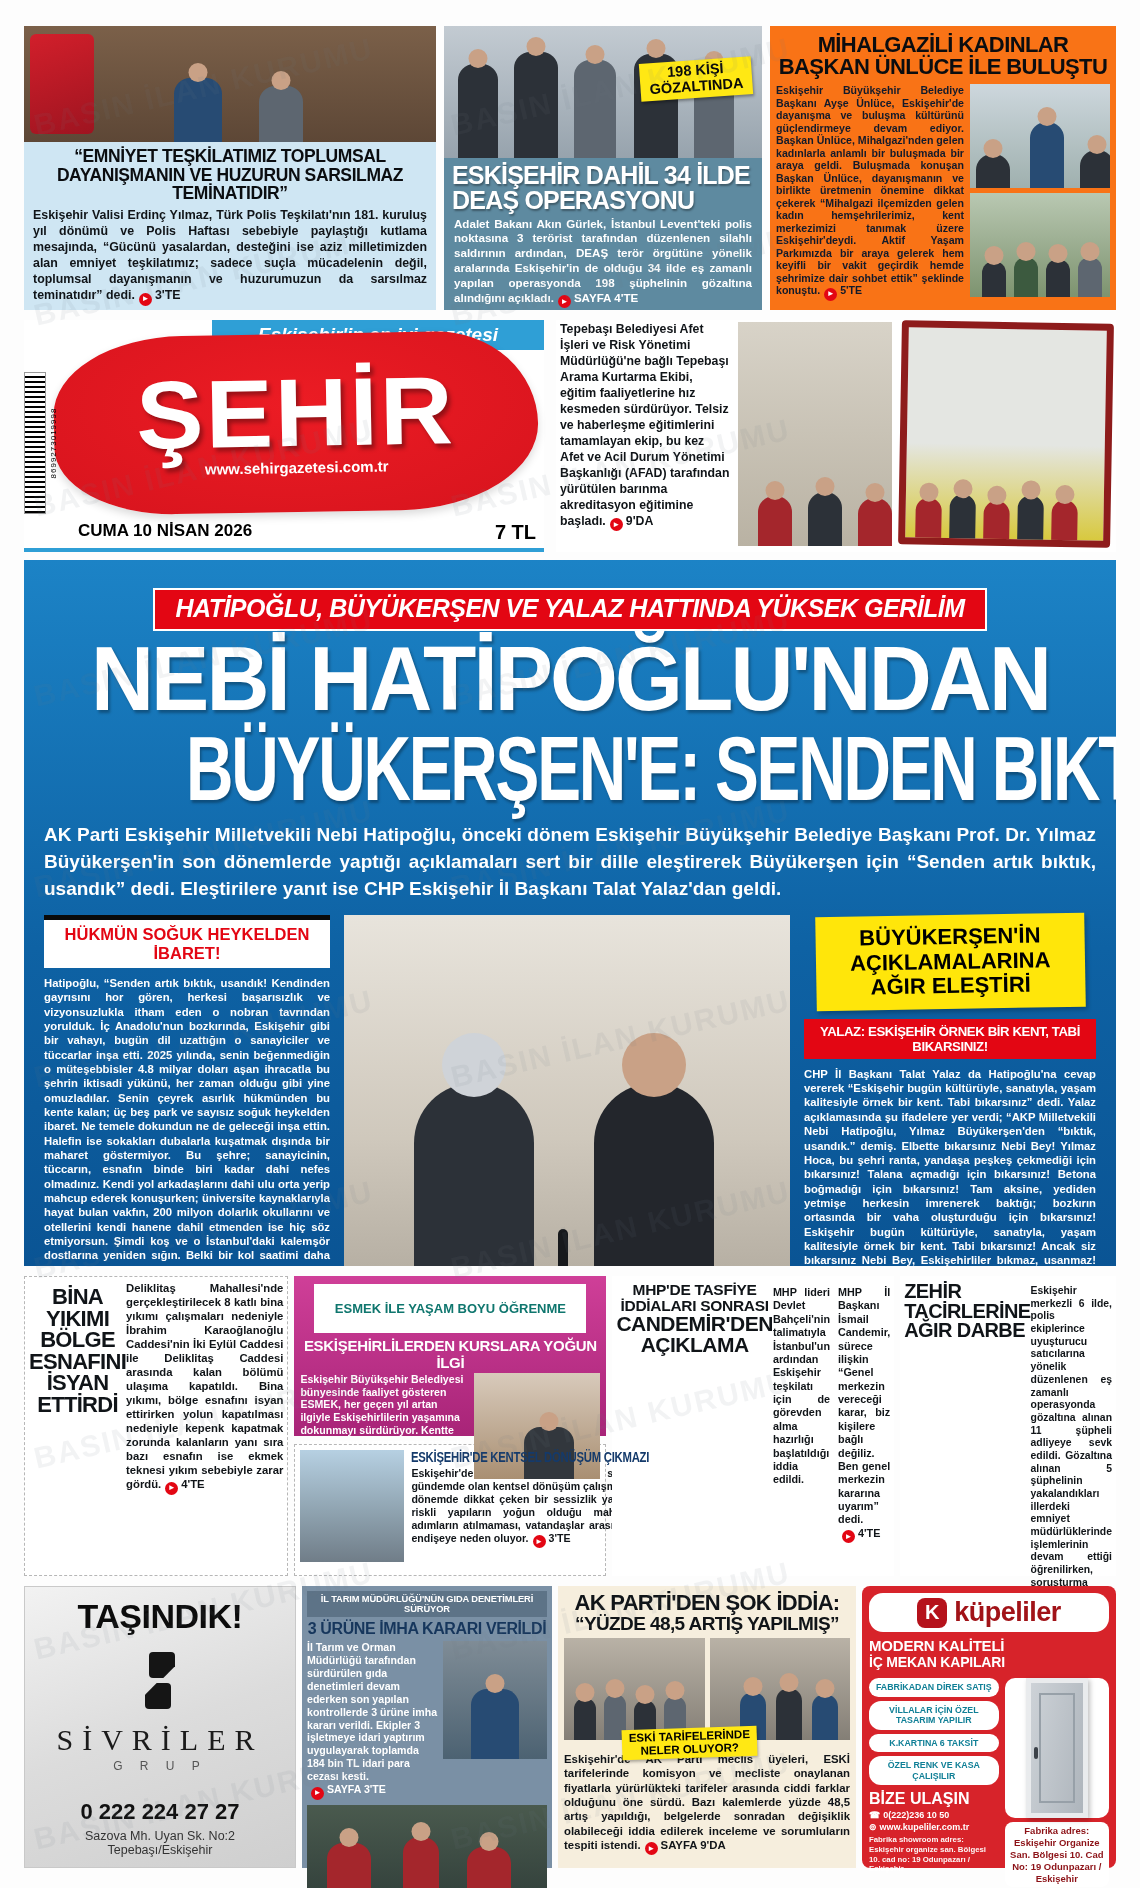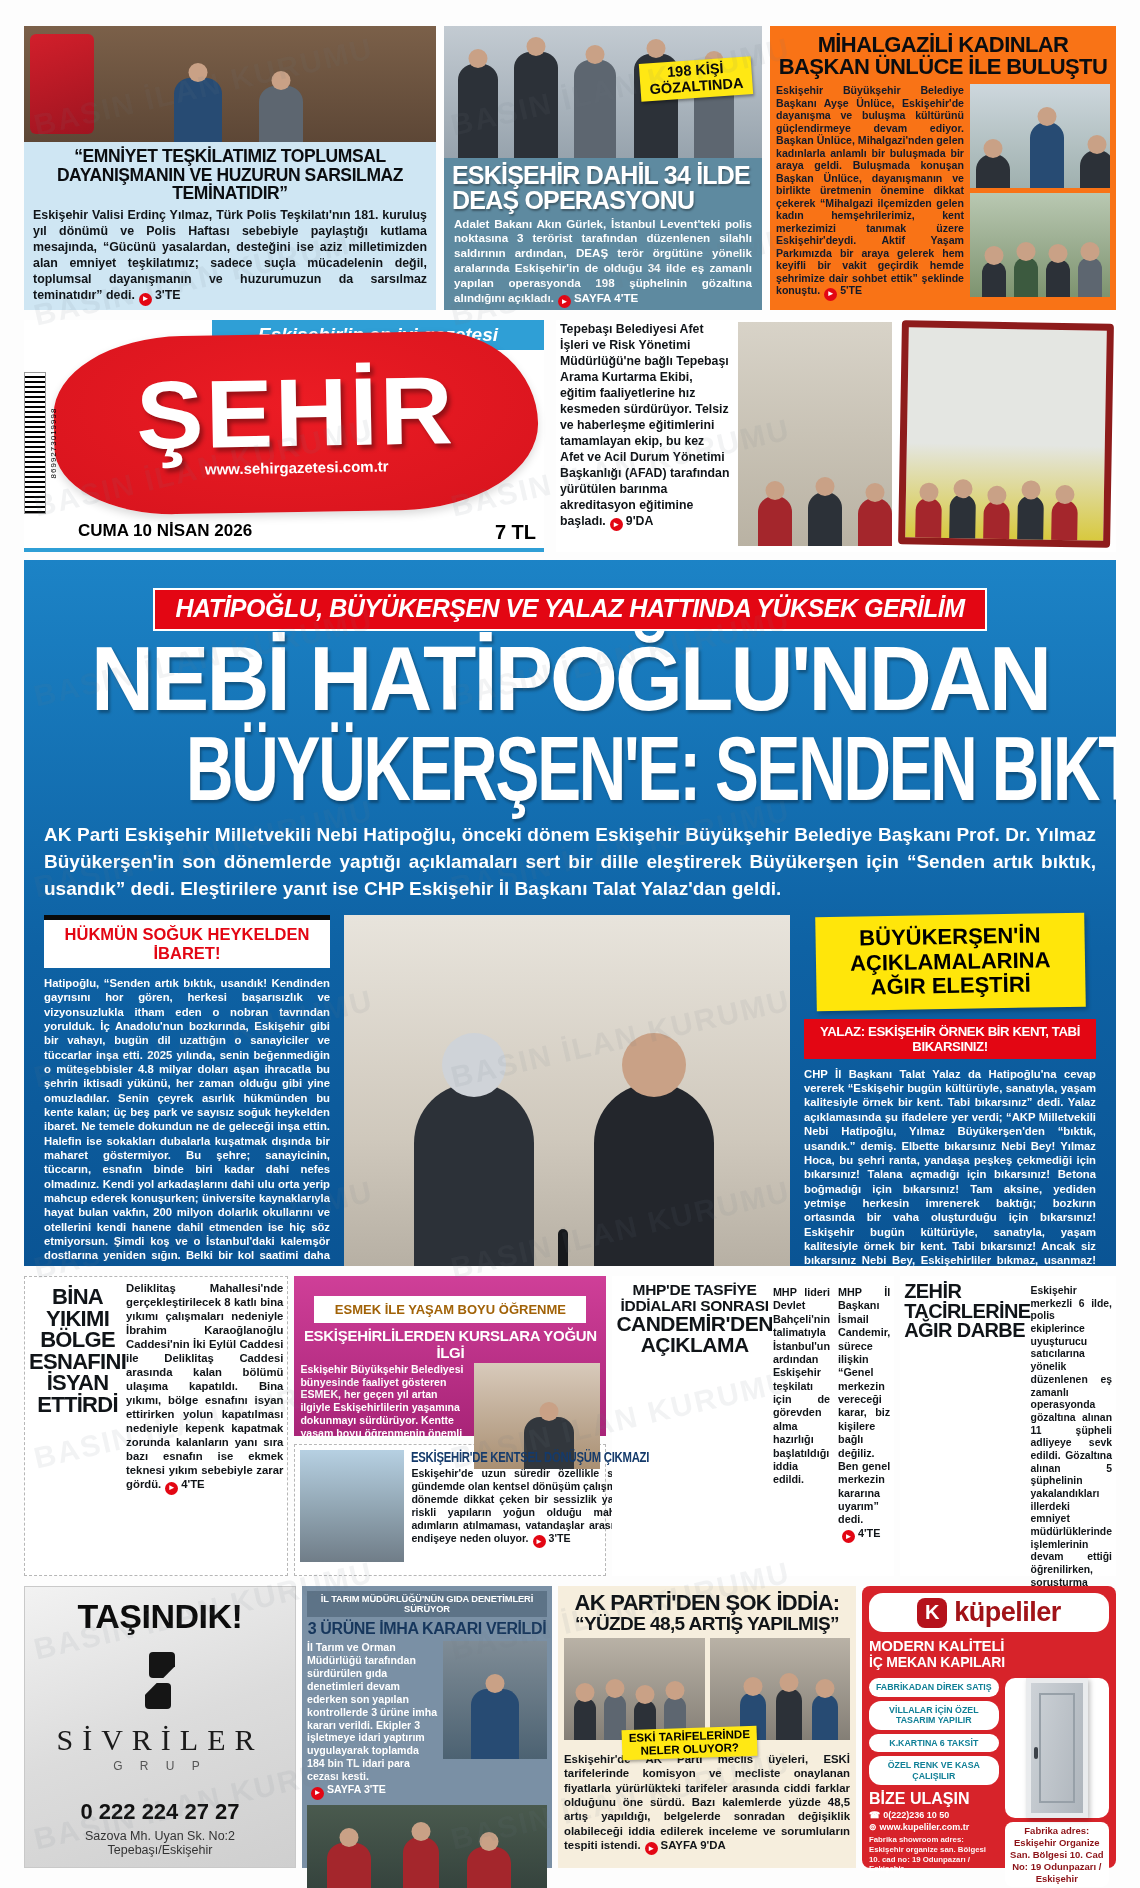--- a/index.html
+++ b/index.html
@@ -119,22 +119,22 @@
   
   .mid-row { display:flex; gap:6px; height:300px; margin-top:10px; }
   .m-card { background:#fff; border:1px dashed #b7b7b7; padding:4px; display:flex; flex-direction:row; }
   .bina { width:272px; }
   .bina .photo { height:128px; background:linear-gradient(120deg,#9b8974 0%,#b4a48e 45%,#6e6a62 100%); }
   .bina h3 { font-size:22px; font-weight:900; letter-spacing:-0.7px; line-height:0.98; text-align:center; padding:5px 0 3px; }
   .bina p { font-size:11.3px; font-weight:700; line-height:1.24; text-align:justify; }
 
   .esmek-col { width:312px; display:flex; flex-direction:column; gap:8px; }
   .esmek { height:160px; background:linear-gradient(180deg,#cf3f98 0%,#a82478 100%); padding:4px 6px; }
-  .esmek .kick { background:#fff; color:#a16207; font-weight:900; font-size:13px; text-align:center;
-                 padding:6px; margin:16px 14px 2px; }
+  .esmek .kick { background:#fff; color:#0f766e; font-weight:900; font-size:13px; text-align:center;
+                 padding:17px; margin:4px 14px 2px; }
   .esmek h3 { color:#fff; font-size:15px; font-weight:900; letter-spacing:-0.3px; text-align:center; padding:2px 0; }
   .esmek .c-row { display:flex; gap:6px; }
   .esmek p { color:#fff; font-size:10.6px; font-weight:700; line-height:1.2; width:56%; }
   .esmek .photo { flex:1; height:106px; background:linear-gradient(180deg,#d8cabb,#a98f72); }
   .esmek .pref b { color:#fff; }
   .kentsel { flex:1; background:#fff; border:1px dashed #b7b7b7; padding:5px; display:flex; gap:7px; }
   .kentsel .photo { width:104px; height:112px; background:linear-gradient(180deg,#b6d0e2 0%,#8fa3b0 55%,#707d88 100%); }
   .kentsel .txt { flex:1; }
   .kentsel h3 { color:#143a6b; font-size:13.8px; font-weight:900; white-space:nowrap; transform:scaleX(0.82);
                 transform-origin:0 50%; letter-spacing:-0.3px; padding-bottom:2px;}

